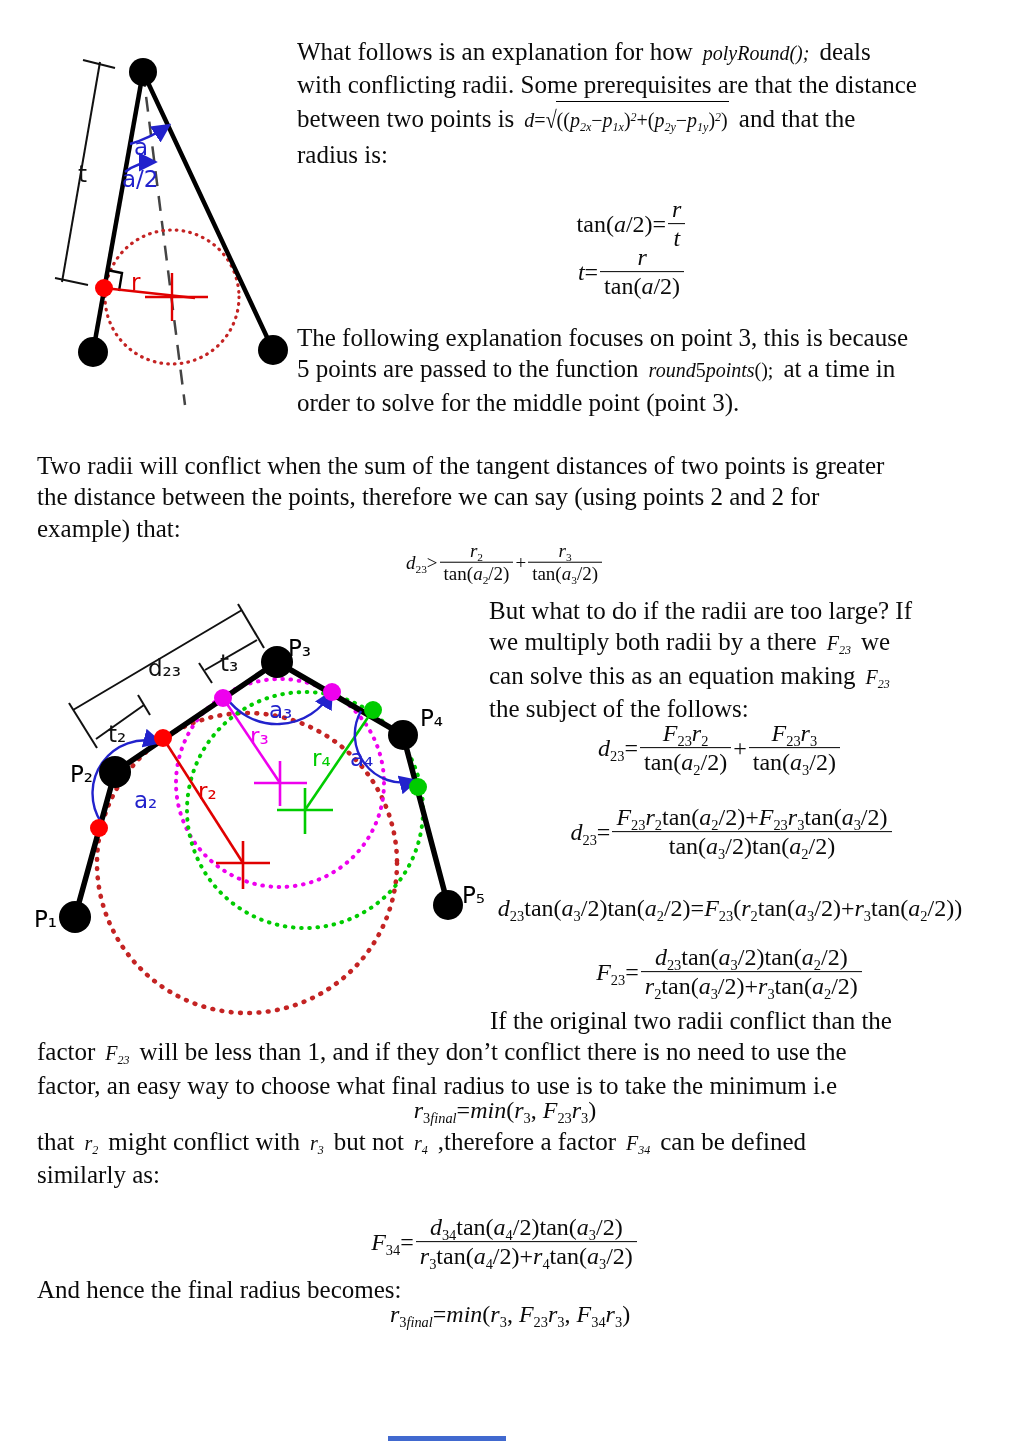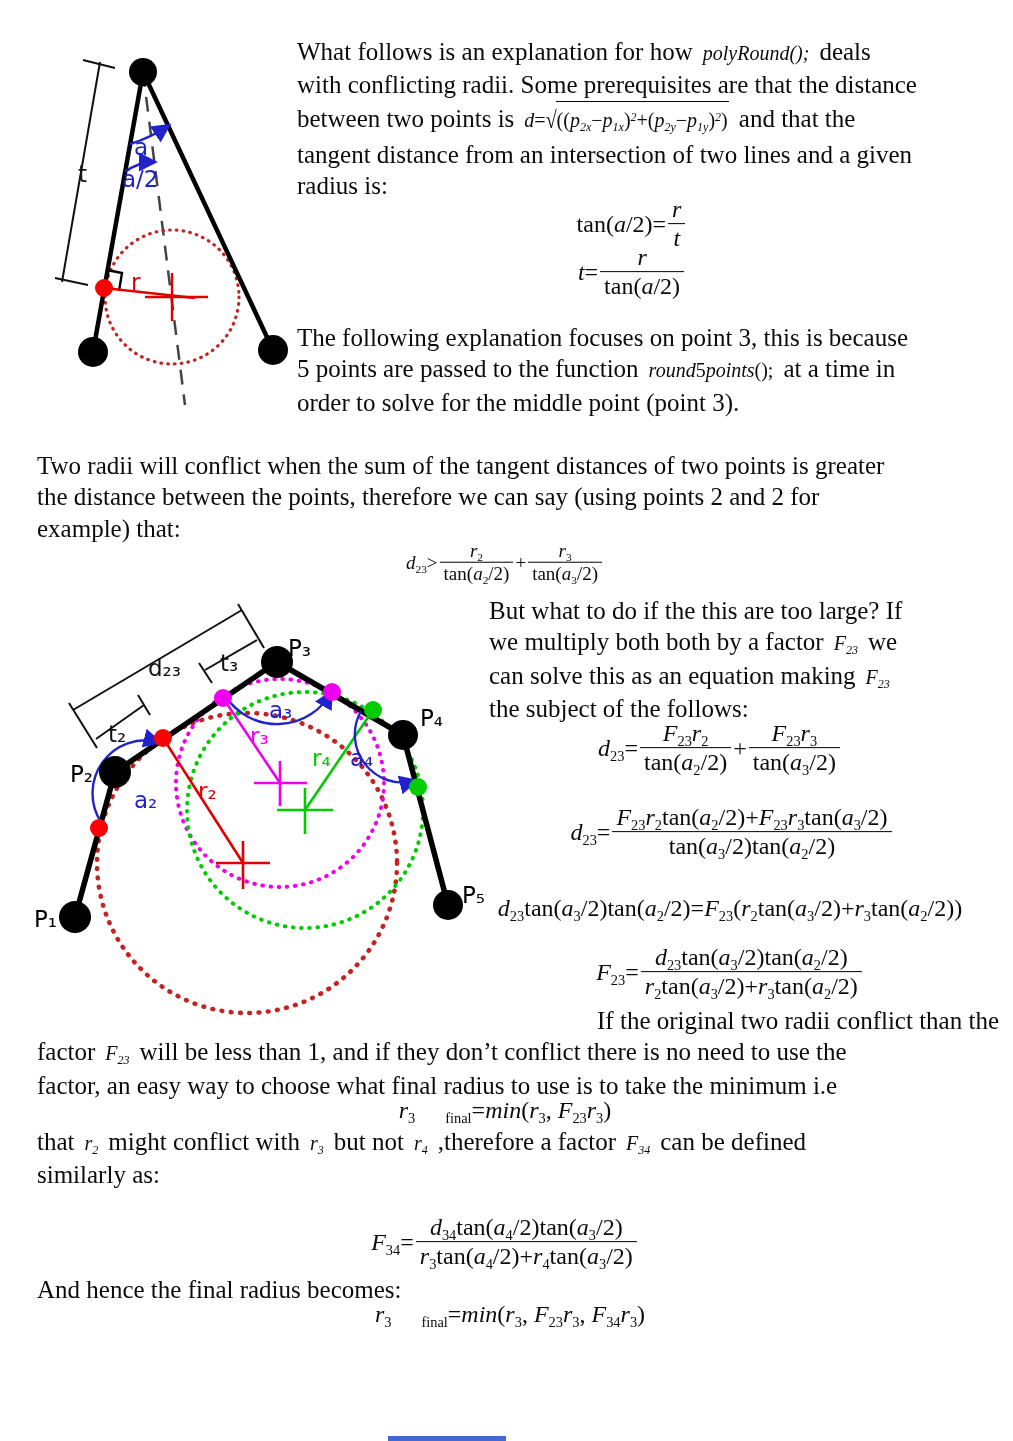--- a/index.html
+++ b/index.html
@@ -3,21 +3,21 @@
 <meta charset="utf-8">
 <style>
   html,body{margin:0;padding:0;background:#ffffff;}
   #page{position:relative;width:1013px;height:1441px;background:#fff;overflow:hidden;
         font-family:"Liberation Serif",serif;color:#0b0b0b;}
   .para{position:absolute;font-size:25px;line-height:31.4px;}
   .tline{white-space:nowrap;}
   .dformula{position:absolute;text-align:center;font-size:24px;line-height:1.14;white-space:nowrap;}
   .t-n{font-style:normal;}
   .t-i{font-style:italic;}
-  .t-it{padding-left:30px;}
+  .t-it{font-style:italic;}
   .t-s{font-size:60%;line-height:0;position:relative;top:0.33em;}
   .t-p{font-size:60%;line-height:0;position:relative;top:-0.5em;}
   .im{font-style:italic;font-size:0.8em;margin:0 10px;}
   .frac{display:inline-block;vertical-align:middle;text-align:center;margin:0 2px;transform:translateY(-0.12em);}
   .frac .num,.frac .den{display:block;padding:0 4px;line-height:1.18;}
   .frac .den{border-top:1.6px solid #000;}
   .root{white-space:nowrap;}
   .rsign{display:inline-block;transform:scaleY(1.2);margin-right:-1px;}
   .rad{display:inline-block;border-top:1.5px solid #000;line-height:1.05;padding:8px 1px;}
   .diagram{position:absolute;}
@@ -74,21 +74,20 @@
     <text class="dlabel" x="48" y="142" fill="#111">t</text>
     <text class="dlabel" x="104" y="115" fill="#2222cc">a</text>
     <text class="dlabel" x="92" y="147" fill="#2222cc">a/2</text>
     <text class="dlabel" x="101" y="250" fill="#e00000">r</text>
   </svg>
 
   <div class="para" style="left:297px;top:36px;width:708px;">
       <div class="tline"><span class="t-n">What follows is an explanation for how</span><span class="im"><span class="t-i">polyRound</span><span class="t-i">();</span></span><span class="t-n">deals</span></div>
       <div class="tline"><span class="t-n">with conflicting radii. Some prerequisites are that the distance</span></div>
       <div class="tline"><span class="t-n">between two points is</span><span class="im"><span class="t-i">d</span><span class="t-n">=</span><span class="root"><span class="rsign">√</span><span class="rad"><span class="t-n">((</span><span class="t-i">p</span><span class="t-s">2x</span><span class="t-n">−</span><span class="t-i">p</span><span class="t-s">1x</span><span class="t-n">)</span><span class="t-p">2</span><span class="t-n">+(</span><span class="t-i">p</span><span class="t-s">2y</span><span class="t-n">−</span><span class="t-i">p</span><span class="t-s">1y</span><span class="t-n">)</span><span class="t-p">2</span><span class="t-n">)</span></span></span></span><span class="t-n">and that the</span></div>
-      <div class="tline"><span class="t-n">tangent distance from an intersection of two lines and a given</span></div>
       <div class="tline"><span class="t-n">radius is:</span></div>
     </div>
 
   <div class="dformula" style="left:502px;top:198px;width:260px;"><span class="t-n">tan(</span><span class="t-i">a</span><span class="t-n">/2)=</span><span class="frac"><span class="num"><span class="t-i">r</span></span><span class="den"><span class="t-i">t</span></span></span></div>
 
   <div class="dformula" style="left:502px;top:246px;width:260px;"><span class="t-i">t</span><span class="t-n">=</span><span class="frac"><span class="num"><span class="t-i">r</span></span><span class="den"><span class="t-n">tan(</span><span class="t-i">a</span><span class="t-n">/2)</span></span></span></div>
 
   <div class="para" style="left:297px;top:322px;width:708px;">
       <div class="tline"><span class="t-n">The following explanation focuses on point 3, this is because</span></div>
       <div class="tline"><span class="t-n">5 points are passed to the function</span><span class="im"><span class="t-i">round</span><span class="t-n">5</span><span class="t-i">points</span><span class="t-n">();</span></span><span class="t-n">at a time in</span></div>
@@ -173,36 +172,36 @@
     <text class="dlabel" x="194" y="77" fill="#111">t₃</text>
     <text class="dlabel" x="108" y="214" fill="#2222cc">a₂</text>
     <text class="dlabel" x="243" y="124" fill="#2222cc">a₃</text>
     <text class="dlabel" x="324" y="172" fill="#2222cc">a₄</text>
     <text class="dlabel" x="172" y="205" fill="#e00000">r₂</text>
     <text class="dlabel" x="224" y="150" fill="#ee00ee">r₃</text>
     <text class="dlabel" x="286" y="172" fill="#00cc00">r₄</text>
   </svg>
 
   <div class="para" style="left:489px;top:595px;width:516px;">
-      <div class="tline"><span class="t-n">But what to do if the this are too large? If</span></div>
-      <div class="tline"><span class="t-n">we multiply both both by a factor</span><span class="im"><span class="t-i">F</span><span class="t-s">23</span></span><span class="t-n">we</span></div>
+      <div class="tline"><span class="t-n">But what to do if the radii are too large? If</span></div>
+      <div class="tline"><span class="t-n">we multiply both radii by a there</span><span class="im"><span class="t-i">F</span><span class="t-s">23</span></span><span class="t-n">we</span></div>
       <div class="tline"><span class="t-n">can solve this as an equation making</span><span class="im"><span class="t-i">F</span><span class="t-s">23</span></span></div>
       <div class="tline"><span class="t-n">the subject of the follows:</span></div>
     </div>
 
   <div class="dformula" style="left:560px;top:722px;width:320px;"><span class="t-i">d</span><span class="t-s">23</span><span class="t-n">=</span><span class="frac"><span class="num"><span class="t-i">F</span><span class="t-s">23</span><span class="t-i">r</span><span class="t-s">2</span></span><span class="den"><span class="t-n">tan(</span><span class="t-i">a</span><span class="t-s">2</span><span class="t-n">/2)</span></span></span><span class="t-n">+</span><span class="frac"><span class="num"><span class="t-i">F</span><span class="t-s">23</span><span class="t-i">r</span><span class="t-s">3</span></span><span class="den"><span class="t-n">tan(</span><span class="t-i">a</span><span class="t-s">3</span><span class="t-n">/2)</span></span></span></div>
 
   <div class="dformula" style="left:512px;top:806px;width:440px;"><span class="t-i">d</span><span class="t-s">23</span><span class="t-n">=</span><span class="frac"><span class="num"><span class="t-i">F</span><span class="t-s">23</span><span class="t-i">r</span><span class="t-s">2</span><span class="t-n">tan(</span><span class="t-i">a</span><span class="t-s">2</span><span class="t-n">/2)+</span><span class="t-i">F</span><span class="t-s">23</span><span class="t-i">r</span><span class="t-s">3</span><span class="t-n">tan(</span><span class="t-i">a</span><span class="t-s">3</span><span class="t-n">/2)</span></span><span class="den"><span class="t-n">tan(</span><span class="t-i">a</span><span class="t-s">3</span><span class="t-n">/2)tan(</span><span class="t-i">a</span><span class="t-s">2</span><span class="t-n">/2)</span></span></span></div>
 
   <div class="dformula" style="left:490px;top:895px;width:480px;"><span class="t-i">d</span><span class="t-s">23</span><span class="t-n">tan(</span><span class="t-i">a</span><span class="t-s">3</span><span class="t-n">/2)tan(</span><span class="t-i">a</span><span class="t-s">2</span><span class="t-n">/2)=</span><span class="t-i">F</span><span class="t-s">23</span><span class="t-n">(</span><span class="t-i">r</span><span class="t-s">2</span><span class="t-n">tan(</span><span class="t-i">a</span><span class="t-s">3</span><span class="t-n">/2)+</span><span class="t-i">r</span><span class="t-s">3</span><span class="t-n">tan(</span><span class="t-i">a</span><span class="t-s">2</span><span class="t-n">/2))</span></div>
 
   <div class="dformula" style="left:540px;top:946px;width:380px;"><span class="t-i">F</span><span class="t-s">23</span><span class="t-n">=</span><span class="frac"><span class="num"><span class="t-i">d</span><span class="t-s">23</span><span class="t-n">tan(</span><span class="t-i">a</span><span class="t-s">3</span><span class="t-n">/2)tan(</span><span class="t-i">a</span><span class="t-s">2</span><span class="t-n">/2)</span></span><span class="den"><span class="t-i">r</span><span class="t-s">2</span><span class="t-n">tan(</span><span class="t-i">a</span><span class="t-s">3</span><span class="t-n">/2)+</span><span class="t-i">r</span><span class="t-s">3</span><span class="t-n">tan(</span><span class="t-i">a</span><span class="t-s">2</span><span class="t-n">/2)</span></span></span></div>
 
   <div class="para" style="left:37px;top:1005px;width:962px;">
-      <div class="tline" style="padding-left: 453px; text-align: right;"><span class="t-n">If the original two radii conflict than the</span></div>
+      <div class="tline" style="padding-left: 453px;"><span class="t-n">If the original two radii conflict than the</span></div>
       <div class="tline"><span class="t-n">factor</span><span class="im"><span class="t-i">F</span><span class="t-s">23</span></span><span class="t-n">will be less than 1, and if they don’t conflict there is no need to use the</span></div>
       <div class="tline"><span class="t-n">factor, an easy way to choose what final radius to use is to take the minimum i.e</span></div>
     </div>
 
   <div class="dformula" style="left:340px;top:1097px;width:330px;"><span class="t-i">r</span><span class="t-s">3</span><span class="t-s t-it">final</span><span class="t-n">=</span><span class="t-i">min</span><span class="t-n">(</span><span class="t-i">r</span><span class="t-s">3</span><span class="t-n">, </span><span class="t-i">F</span><span class="t-s">23</span><span class="t-i">r</span><span class="t-s">3</span><span class="t-n">)</span></div>
 
   <div class="para" style="left:37px;top:1126px;width:962px;">
       <div class="tline"><span class="t-n">that</span><span class="im"><span class="t-i">r</span><span class="t-s">2</span></span><span class="t-n">might conflict with</span><span class="im"><span class="t-i">r</span><span class="t-s">3</span></span><span class="t-n">but not</span><span class="im"><span class="t-i">r</span><span class="t-s">4</span></span><span class="t-n">,therefore a factor</span><span class="im"><span class="t-i">F</span><span class="t-s">34</span></span><span class="t-n">can be defined</span></div>
       <div class="tline"><span class="t-n">similarly as:</span></div>
     </div>

